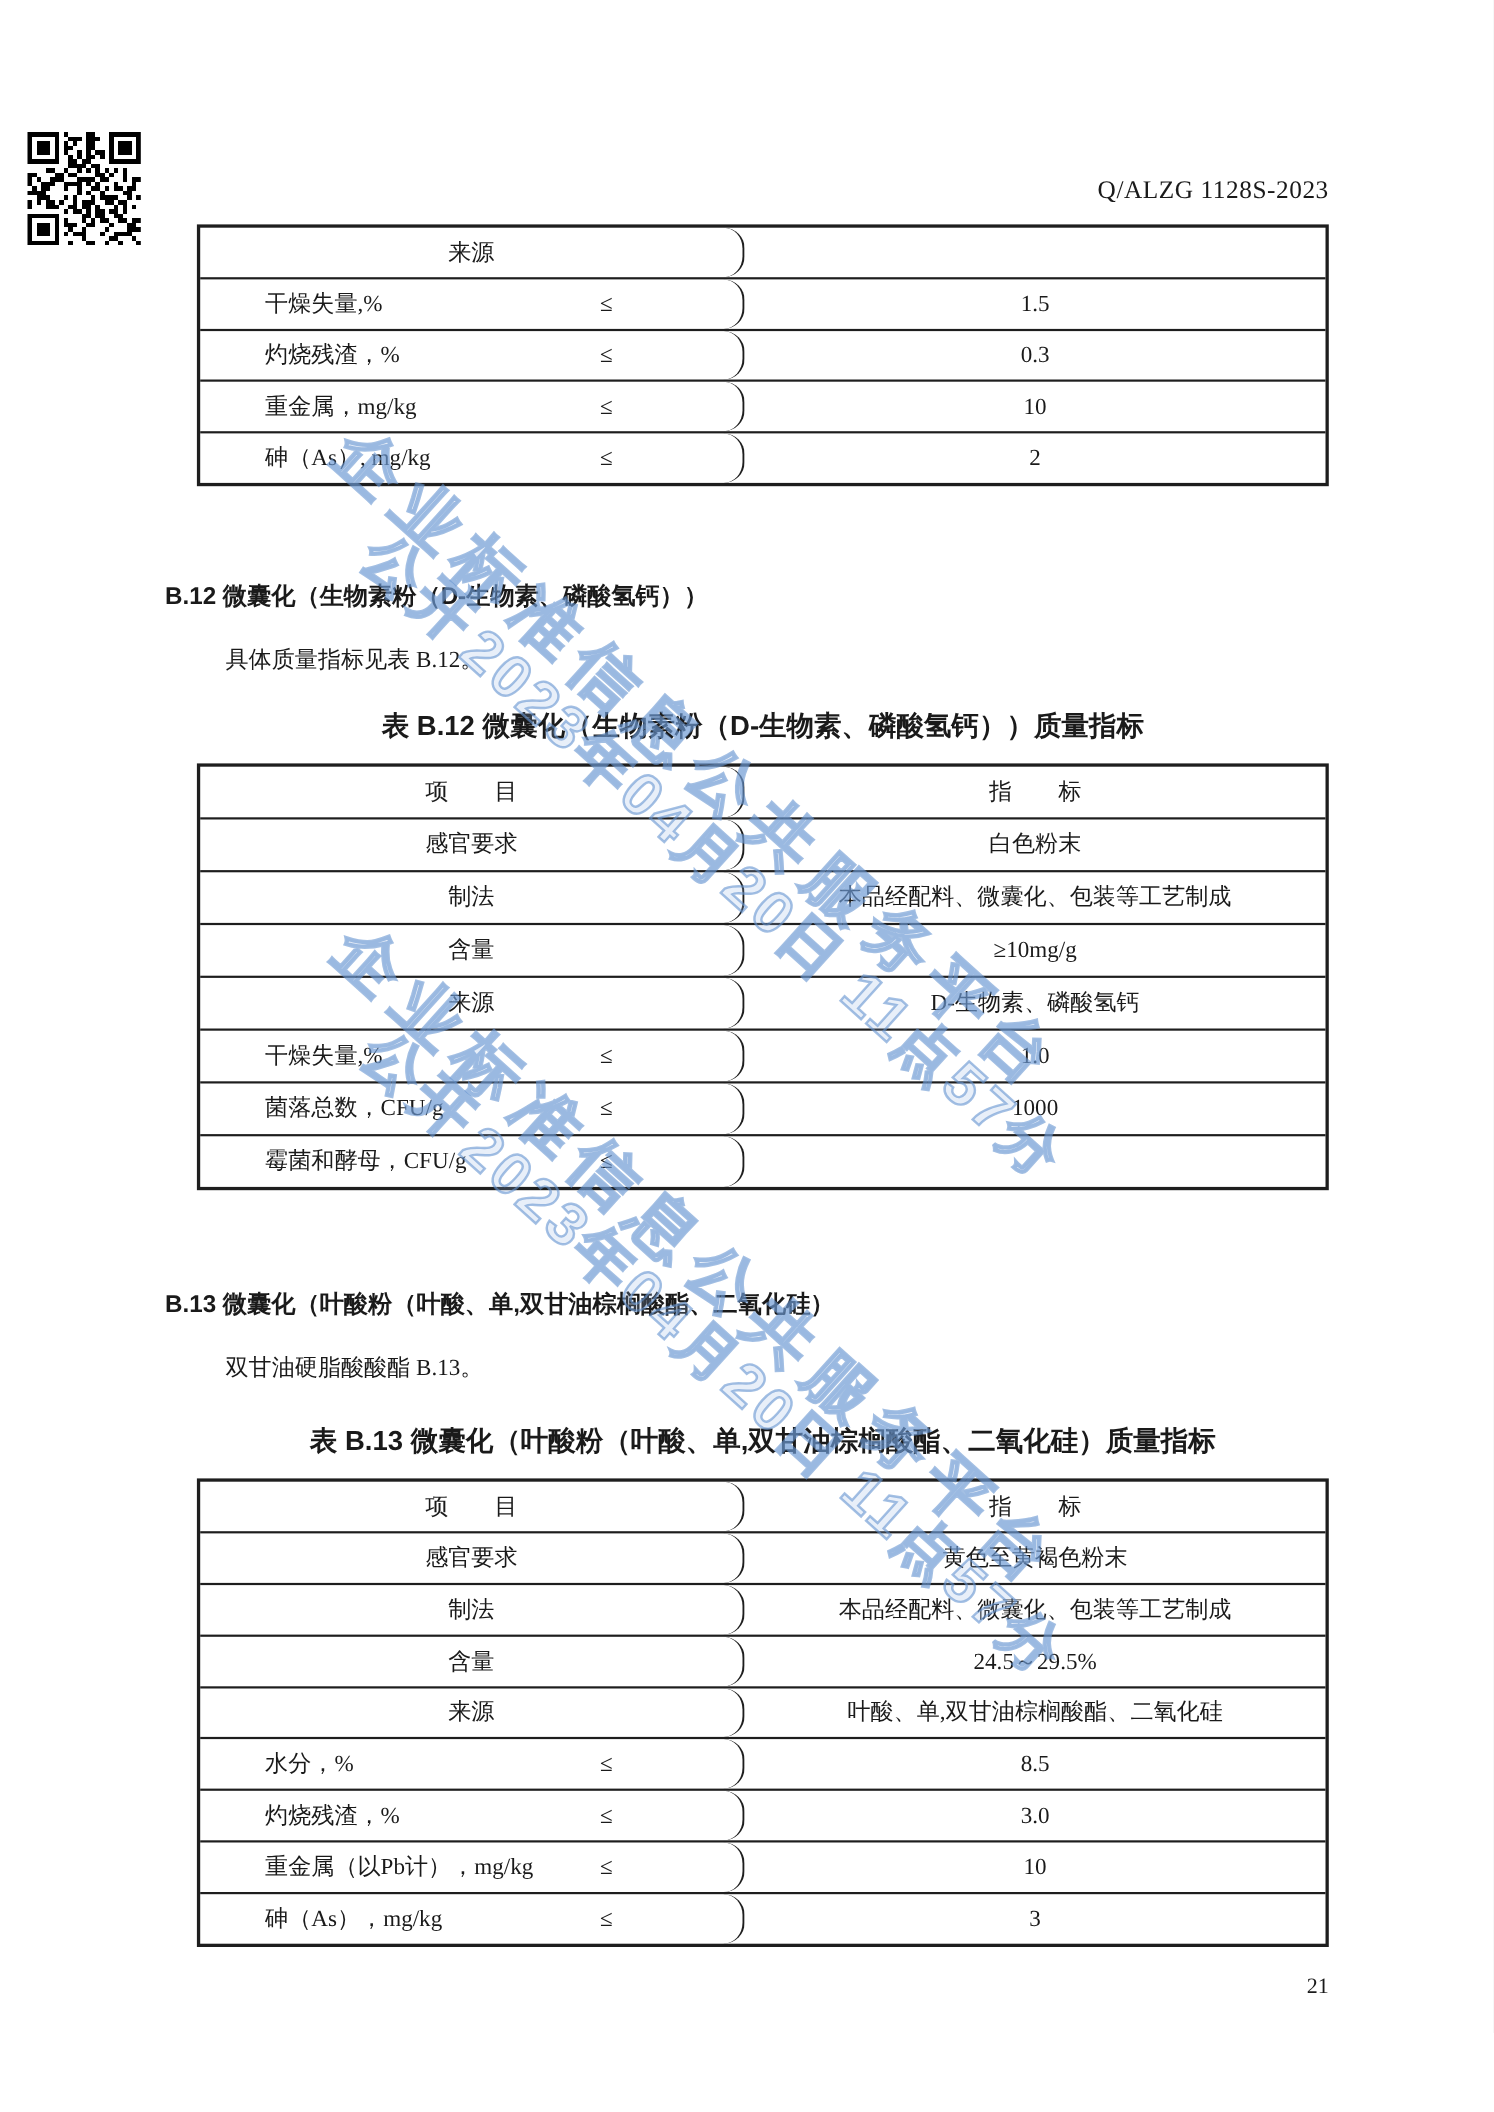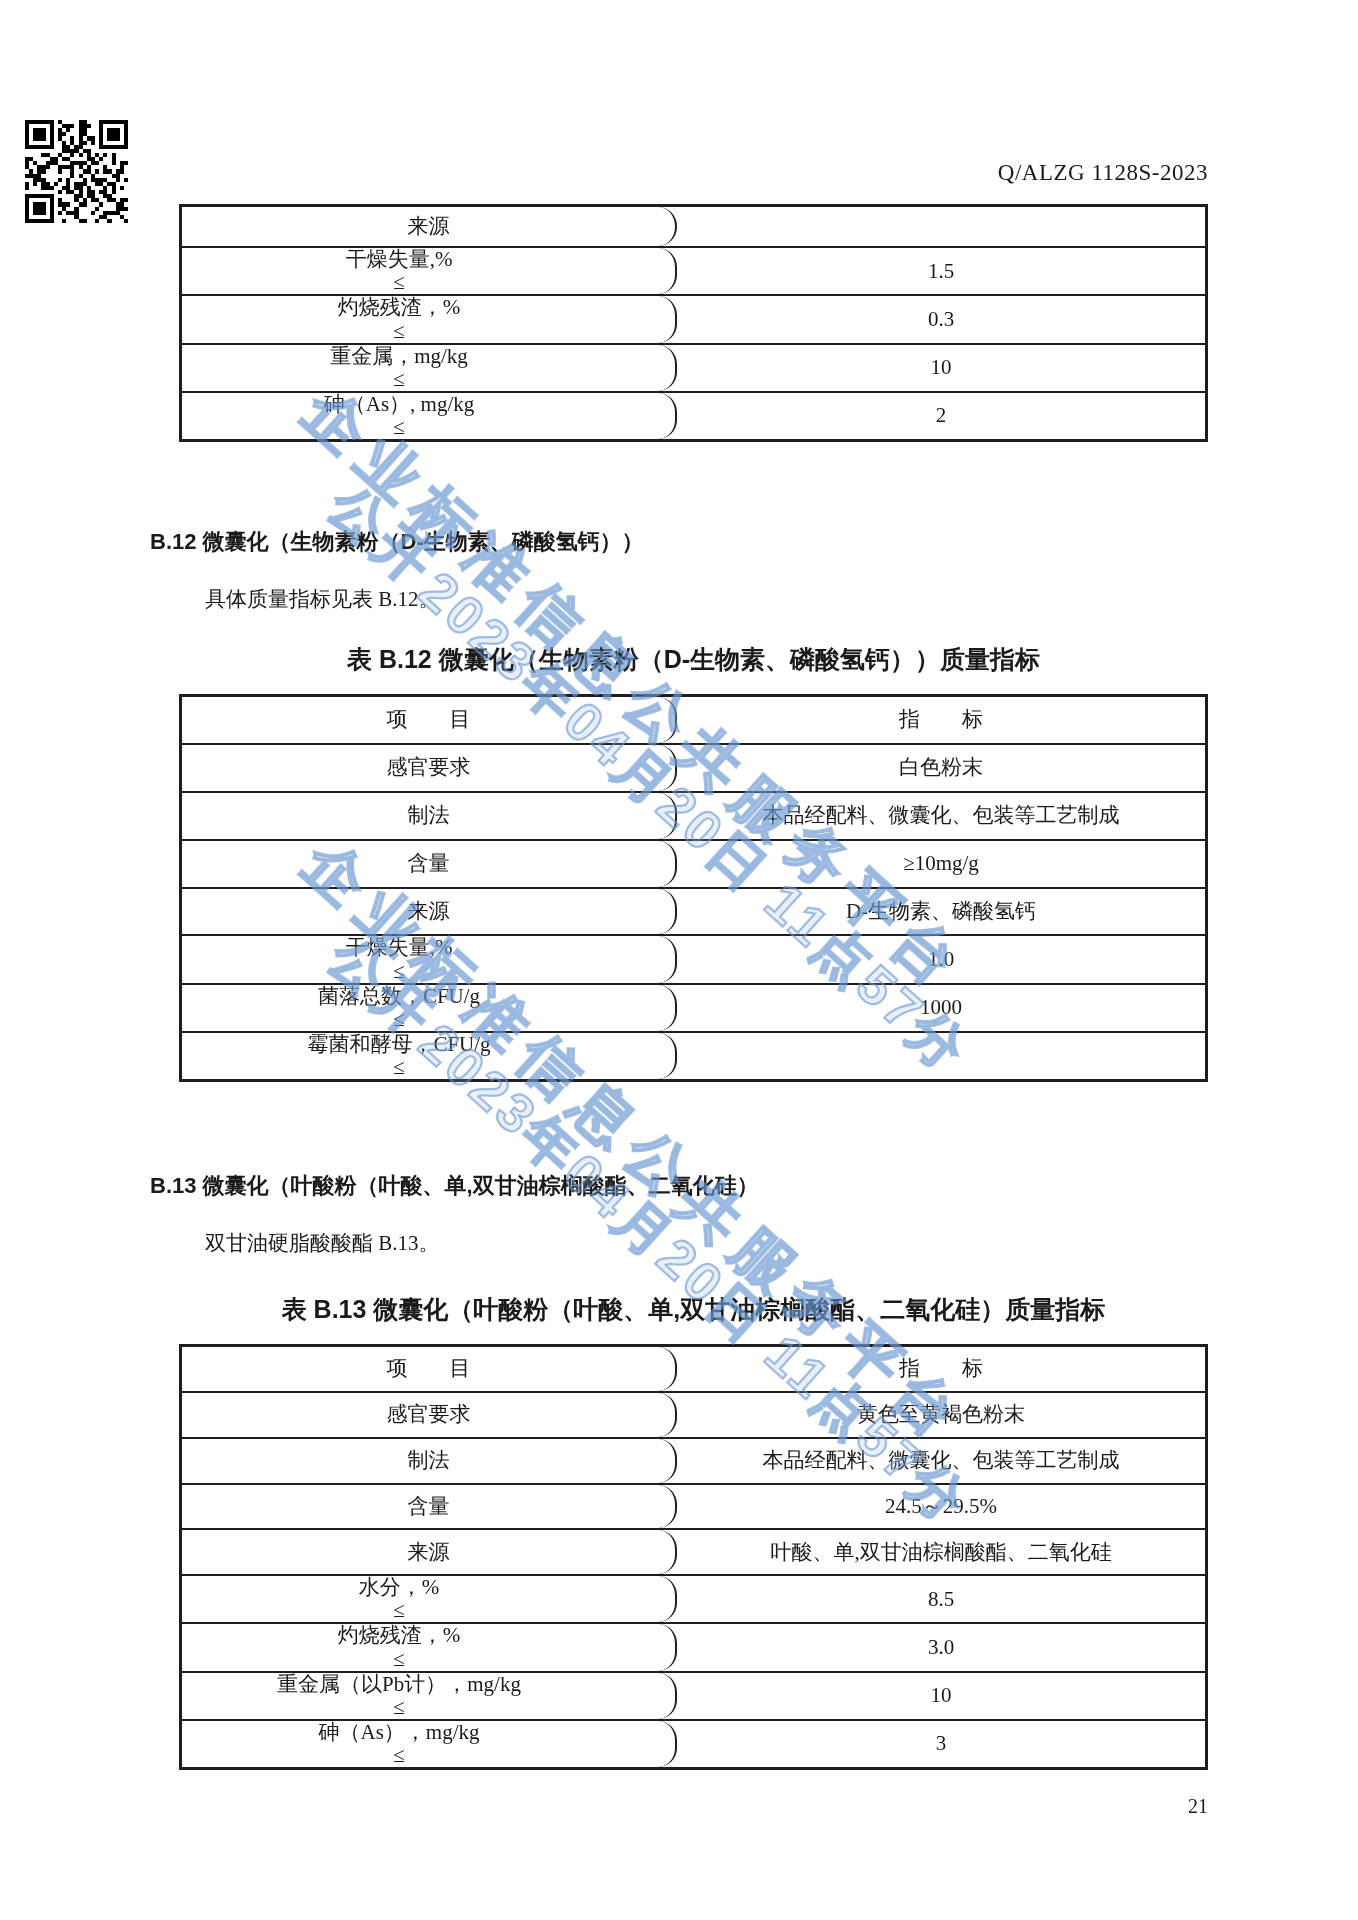--- a/index.html
+++ b/index.html
@@ -50,21 +50,20 @@
     border-right:2px solid #1e1e1e;
     box-sizing:border-box;
     display:flex;align-items:center;justify-content:center;
     font-size:21px;
     line-height:1.1;
     border-radius:19px;
   }
   .c1.has-leq{
     justify-content:space-between;
     padding:0 118px 0 59px;
-    flex-direction:column;
   }
   .c2{
     flex:1;
     display:flex;align-items:center;justify-content:center;
     font-size:21px;
     text-align:center;
     padding:0 8px;
     line-height:1.1;
   }
   

